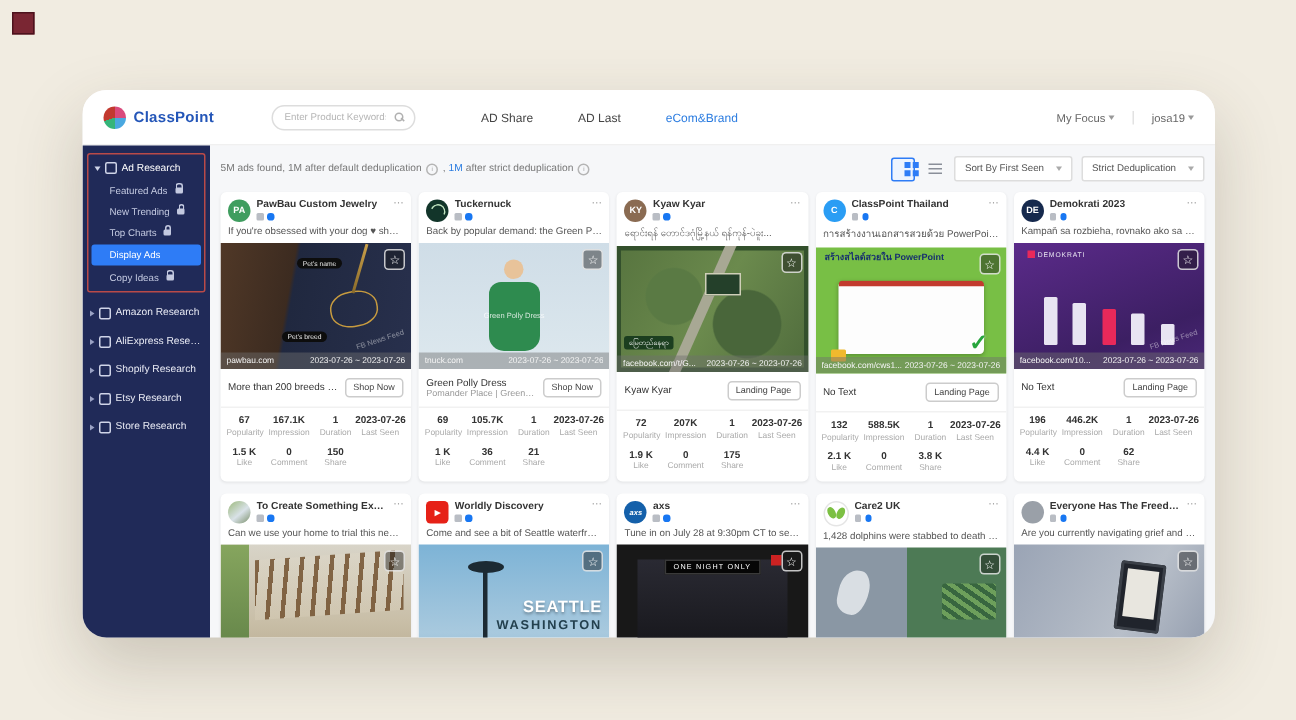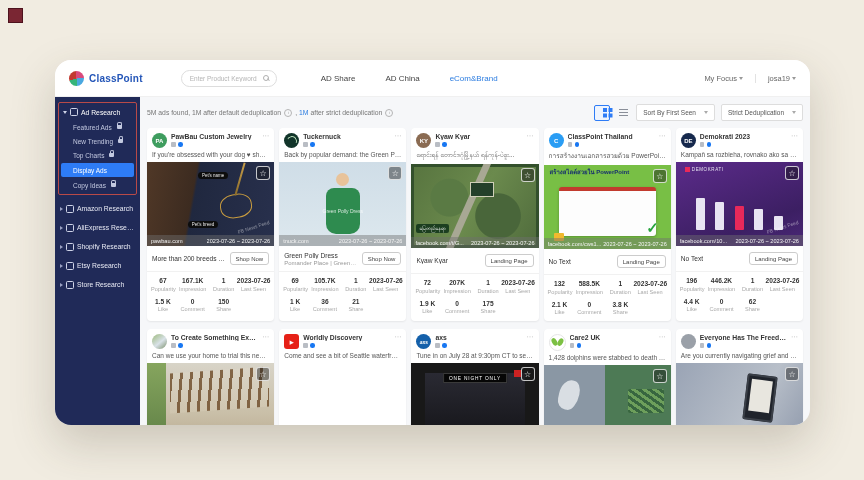--- a/index.html
+++ b/index.html
@@ -157,21 +157,21 @@
     <div class="logo">
       <span class="logo-pie"></span>
       <span class="logo-text">ClassPoint</span>
     </div>
     <div class="search">
       <input type="text" placeholder="Enter Product Keywords" style="">
       <span class="mag"></span>
     </div>
     <div class="nav">
       <span class="nav-item">AD Share</span>
-      <span class="nav-item">AD China</span>
+      <span class="nav-item">AD Last</span>
       <span class="nav-item active">eCom&amp;Brand</span>
     </div>
     <div class="top-right">
       <span class="tr-item">
         <span>My Focus</span>
         <span class="tr-caret"></span>
       </span>
       <span class="tr-div"></span>
       <span class="tr-item">
         <span>josa19</span>
@@ -626,20 +626,26 @@
           <div class="card-name">Worldly Discovery</div>
           <div class="dots"></div>
         </div>
         <div class="plat">
           <span class="p1"></span>
           <span class="p2"></span>
         </div>
       </div>
     </div>
     <div class="card-text">Come and see a bit of Seattle waterfront an...</div>
+    <div class="card-img i-seattle">
+      <div class="fav"></div>
+
+    <span class="ov seattle-big">SEATTLE</span>
+              <span class="ov seattle-sub">WASHINGTON</span>
+            </div>
 
   </div>
 
   <div class="card">
     <div class="card-head">
       <div class="avatar av-axs" style="background: rgb(20, 96, 170);">axs</div>
       <div class="head-col">
         <div class="name-row">
           <div class="card-name">axs</div>
           <div class="dots"></div>

